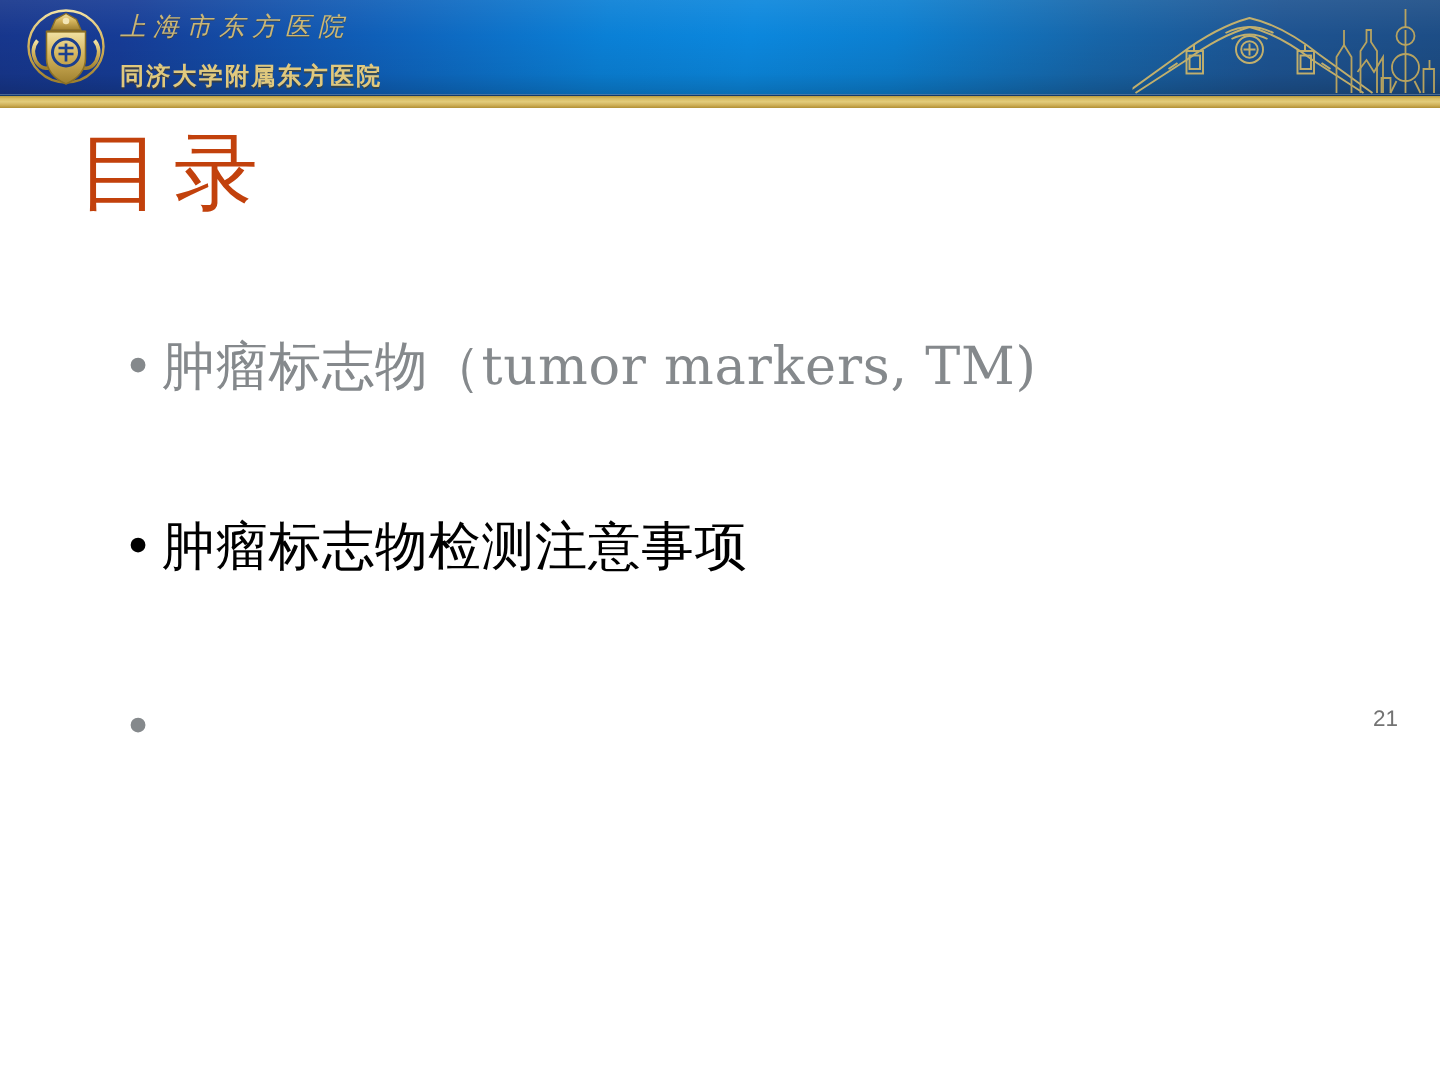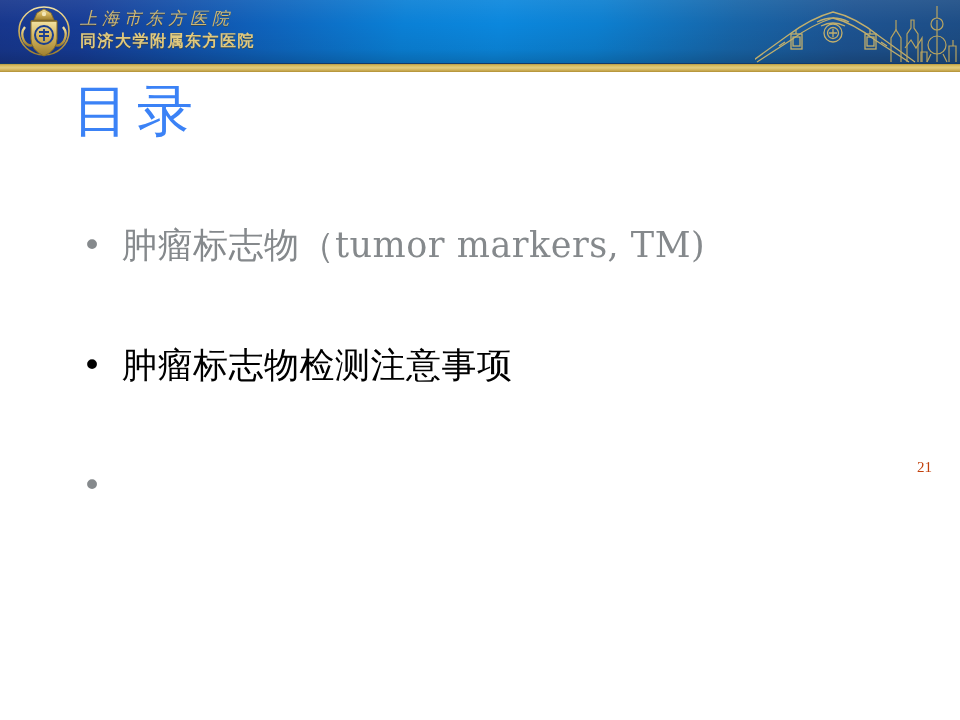--- a/index.html
+++ b/index.html
@@ -95,42 +95,42 @@
   }
   .logo-line2 {
     font-family: "DejaVu Sans", "Liberation Sans", sans-serif;
     font-size: 16px;
     line-height: 20px;
     letter-spacing: 1.5px;
     font-weight: bold;
     color: #e0c97e;
     text-shadow: 0 1px 0 rgba(90,60,0,0.5);
     white-space: nowrap;
-    margin-top: 2px;
+    margin-top: 12px;
   }
 
   
   .arch-art {
     position: absolute;
     right: 0;
     top: 0;
     width: 205px;
     height: 63px;
     opacity: 0.88;
   }
 
   
   .title {
     position: absolute;
-    left: 73px;
+    left: 52px;
     top: 83px;
-    font-family: Liberation Mono, monospace;
+    font-family: Liberation Sans, sans-serif;
     font-size: 56px;
     line-height: 64px;
-    color: #3b82f6;
+    color: #c2410c;
     letter-spacing: 8px;
     white-space: nowrap;
   }
 
   
   .bullets {
     position: absolute;
     left: 78px;
     top: 218px;
     width: 840px;
@@ -150,33 +150,32 @@
     padding-left: 4px;
     box-sizing: border-box;
   }
   .bullet-text {
     flex: 1 1 auto;
     font-family: "DejaVu Serif", "Liberation Serif", serif;
     font-size: 35px;
     line-height: 54px;
     white-space: nowrap;
     letter-spacing: 0.5px;
-    margin-left: 14px;
   }
   .tone-muted { color: #85898c; }
   .tone-strong { color: #000000; }
 
   
   .page-number {
     position: absolute;
     right: 28px;
-    bottom: 32px;
-    font-family: Liberation Serif, serif;
+    bottom: 20px;
+    font-family: Liberation Sans, sans-serif;
     font-size: 15px;
-    color: #c2410c;
+    color: #737373;
   }
 </style>
 </head>
 <body>
 
 <div class="slide">
 
   <div class="banner">
     <div class="banner-shade"></div>
 

